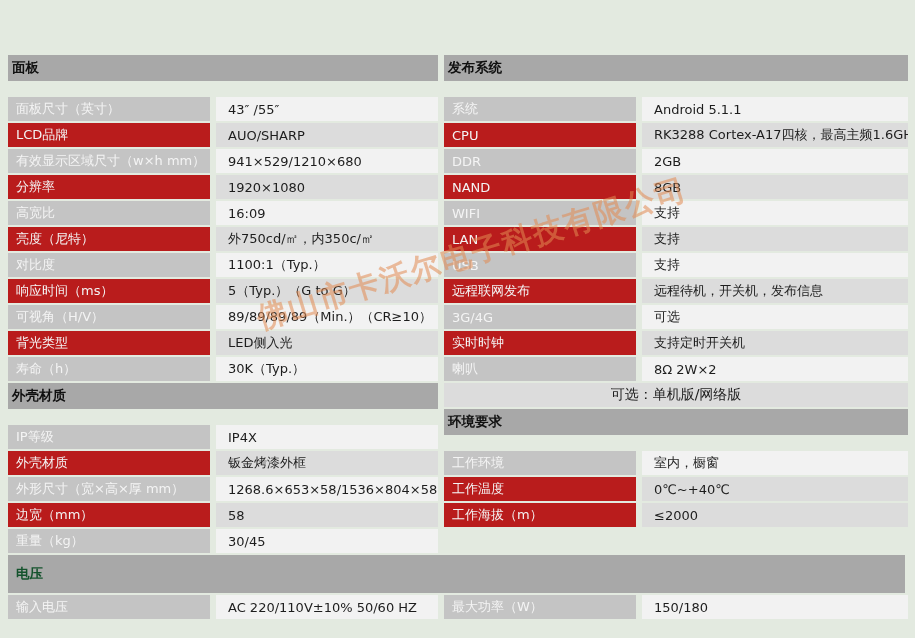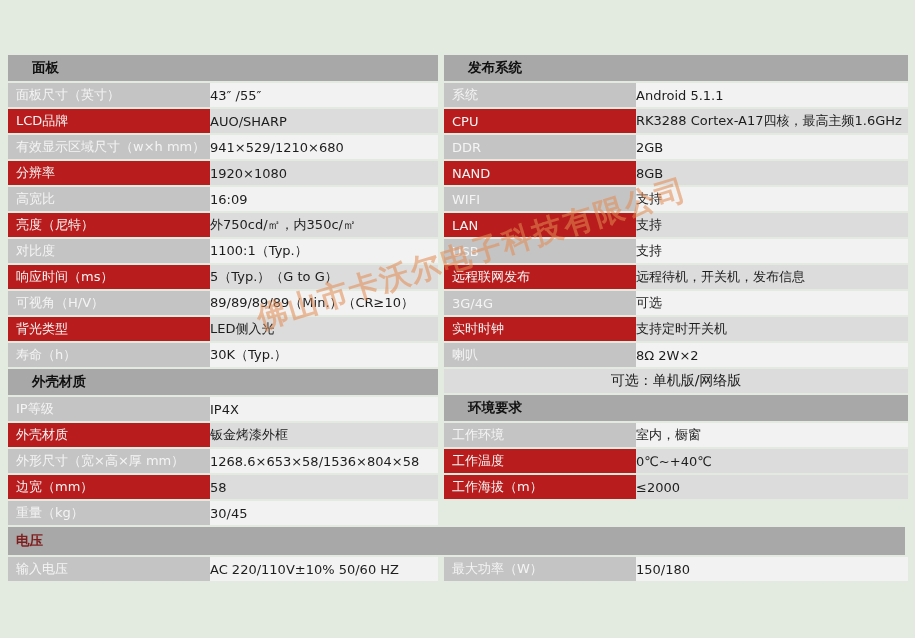--- a/index.html
+++ b/index.html
@@ -65,58 +65,59 @@
     font-size: 13px;
     color: #f4f4f4;
     background: #bdbdbd;
     white-space: nowrap;
     overflow: hidden;
   }
   .cell-value {
     flex: 1 1 auto;
     display: flex;
     align-items: center;
-    padding-left: 0;
+    padding-left: 12px;
     box-sizing: border-box;
     font-size: 13px;
     color: #1d1d1d;
     white-space: nowrap;
     overflow: hidden;
+    margin-left: 6px;
   }
   .half.left  .cell-label { width: 202px; }
   .half.right .cell-label { width: 192px; }
 
   
   .row.odd  .cell-value { background: #f2f2f2; }
   .row.even .cell-value { background: #dcdcdc; }
   .row.odd  .cell-label { background: #c4c4c4; }
   .row.even .cell-label { background: #b91c1c; }
 
   
   .section-head {
     height: 26px;
     display: flex;
     align-items: center;
-    padding-left: 24px;
+    padding-left: 4px;
     box-sizing: border-box;
     background: #a8a8a8;
     color: #101010;
     font-size: 13.5px;
     font-weight: bold;
-    margin-bottom: 2px;
+    margin-bottom: 16px;
   }
 
   
   .band.full-head {
     background: #a8a8a8;
-    height: 28px;
+    height: 38px;
     align-items: center;
     padding-left: 8px;
     box-sizing: border-box;
-    color: #7f1d1d;
+    color: #14532d;
     font-size: 13.5px;
     font-weight: bold;
   }
 
   
   .merged-note {
     height: 24px;
     display: flex;
     align-items: center;
     justify-content: center;

